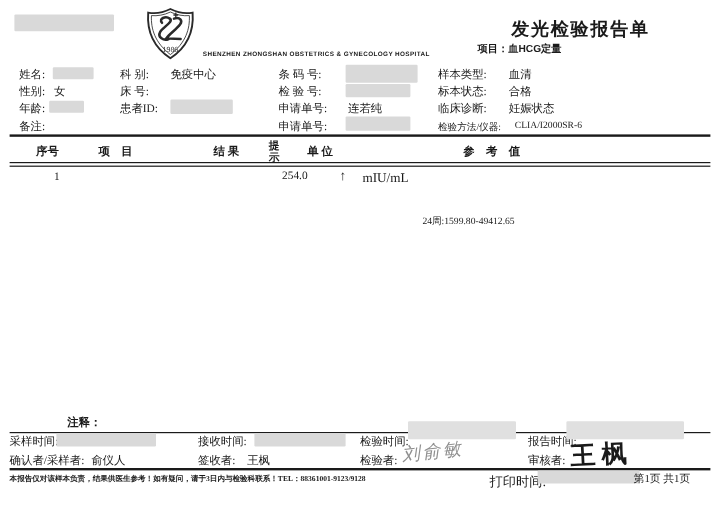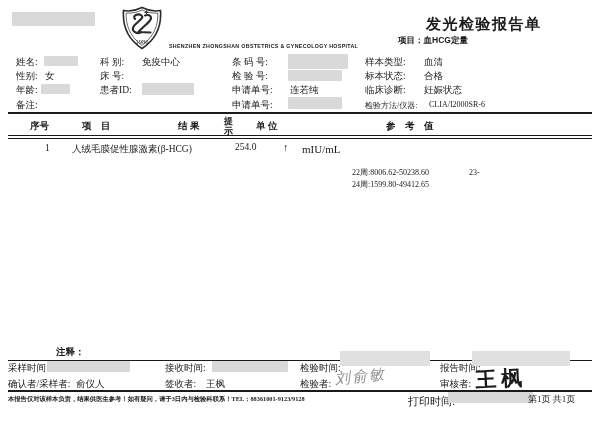--- a/index.html
+++ b/index.html
@@ -87,25 +87,23 @@
   <div class="a s95 bold" style="left:178px;top:120px">结 果</div>
   <div class="a s90 bold" style="left:224px;top:115px">提</div>
   <div class="a s90 bold" style="left:224px;top:125px">示</div>
   <div class="a s95 bold" style="left:256px;top:120px">单 位</div>
   <div class="a s95 bold" style="left:386px;top:120px">参　考　值</div>
 
   <div class="hline" style="top:135px;height:1px"></div>
   <div class="hline" style="top:138px;height:1px"></div>
 
   <div class="a s95" style="left:45px;top:143px">1</div>
-  <div class="a s95" style="left:72px;top:143px">人绒毛膜促性腺激素(β-HCG)</div>
   <div class="a s95" style="left:235px;top:142px">254.0</div>
   <div class="a flag" style="left:283px;top:141px">↑</div>
   <div class="a s85" style="left:302px;top:143px">mIU/mL</div>
-  <div class="a s80 pre" style="left:352px;top:167px">22周:8006.62-50238.60                    23-</div>
   <div class="a s80 pre" style="left:352px;top:179px">24周:1599.80-49412.65</div>
 
   <div class="a s95 bold" style="left:56px;top:346px">注释：</div>
 
   <div class="hline" style="top:360px;height:1px"></div>
   <div class="a s95" style="left:8px;top:362px">采样时间:</div>
   <div class="redact" style="left:47px;top:361px;width:83px;height:11px"></div>
   <div class="a s95" style="left:165px;top:362px">接收时间:</div>
   <div class="redact" style="left:212px;top:361px;width:76px;height:11px"></div>
   <div class="a s95" style="left:300px;top:362px">检验时间:</div>

